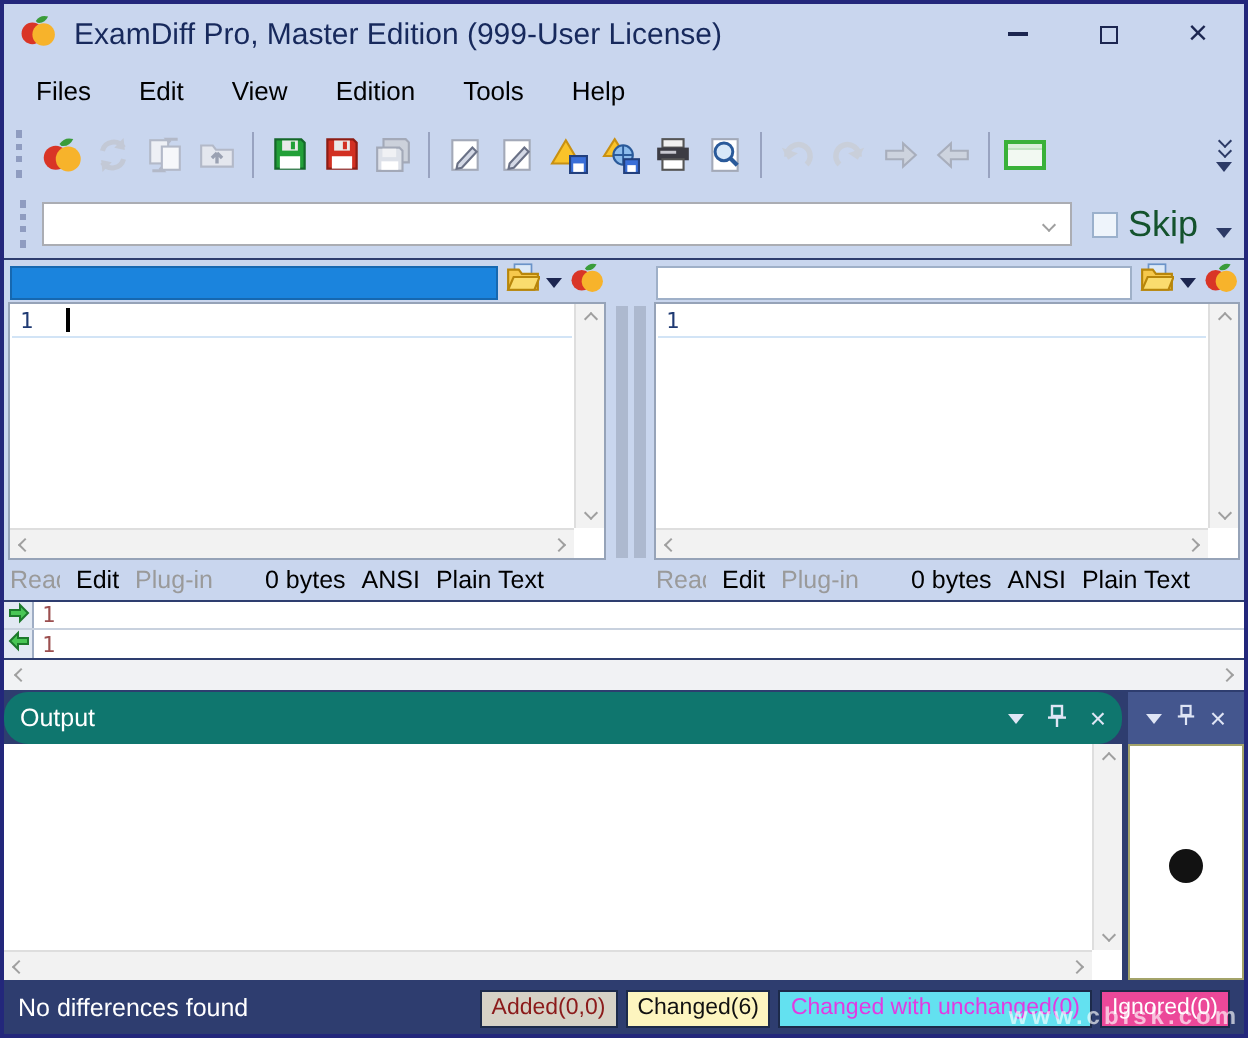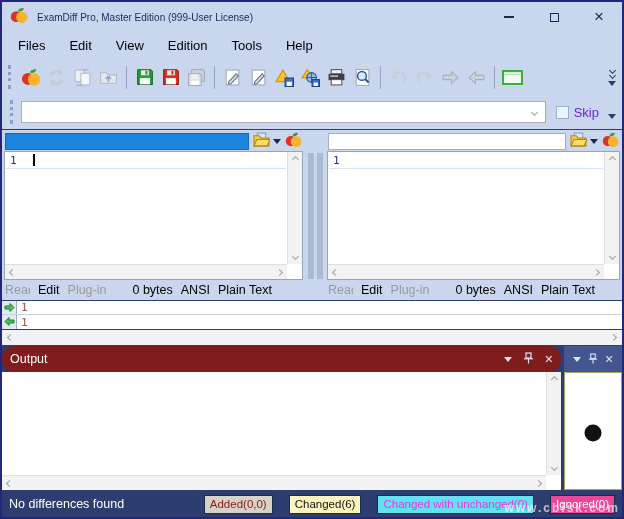--- a/index.html
+++ b/index.html
@@ -1,21 +1,21 @@
 <!DOCTYPE html>
 <html><head>
 <meta charset="utf-8">
 <style>
   html,body{margin:0;padding:0;background:#eaeaea;font-family:"Liberation Sans",sans-serif;}
   *{box-sizing:border-box;}
   .window{width:624px;height:519px;border:2px solid #23277b;background:#c9d6ee;display:flex;flex-direction:column;position:relative;overflow:hidden;}
 
   
   .titlebar{height:30px;display:flex;align-items:center;padding:0 8px;gap:9px;flex:none;}
-  .title{color:#17295c;font-size:10px;white-space:nowrap;}
+  .title{color:#17295c;font-size:15px;white-space:nowrap;}
   .win-controls{margin-left:auto;display:flex;gap:31px;align-items:center;padding-right:8px;}
   .wc{width:14px;height:14px;display:flex;align-items:center;justify-content:center;cursor:default;color:#1c2650;}
   .wc .dash{width:10px;height:2px;background:#1c2650;}
   .wc .box{width:9px;height:9px;border:1.5px solid #1c2650;}
   .wc.close{font-size:17px;line-height:14px;}
 
   
   .menubar{height:27px;display:flex;align-items:center;padding-left:4px;flex:none;}
   .menu-item{padding:2px 12px;font-size:13px;color:#000;cursor:default;}
 
@@ -33,21 +33,21 @@
   .chev.left{transform:rotate(-135deg);}
   .chev.right{transform:rotate(45deg);}
   .chev.navy{border-color:#2c3a66;width:5px;height:5px;}
   .tri-down{width:0;height:0;border-left:4px solid transparent;border-right:4px solid transparent;border-top:5px solid #2c3a66;}
 
   .toolbar2{height:34px;display:flex;align-items:center;padding:2px 6px;flex:none;}
   .combo{flex:1;height:22px;background:#fff;border:1px solid #abadb3;display:flex;align-items:center;margin:0 10px 0 2px;}
   .combo input{flex:1;border:none;outline:none;height:18px;font-size:12px;padding:0 4px;background:transparent;}
   .combo .combo-btn{width:20px;height:100%;display:flex;align-items:center;justify-content:center;}
   .checkbox{width:13px;height:13px;background:#eef4fb;border:1px solid #9ab0cc;margin-right:5px;flex:none;}
-  .skip-label{font-size:13px;color:#6d28d9;margin-right:9px;}
+  .skip-label{font-size:18px;color:#14532d;margin-right:9px;}
 
   
   .dock{flex:1;background:#2e3d6f;display:flex;flex-direction:column;row-gap:1px;padding-top:1px;min-height:0;}
 
   
   .panes{height:170px;display:flex;background:#c9d6ee;flex:none;}
   .pane{display:flex;flex-direction:column;padding:0 2px;}
   .pane.left{width:303px;flex:none;}
   .pane.right{flex:1;min-width:0;}
   .pane-header{height:21px;display:flex;align-items:center;gap:4px;padding:2px 1px 1px 1px;flex:none;}
@@ -76,36 +76,36 @@
   .lv-row:last-child{border-bottom:none;}
   .lv-marker{width:15px;height:100%;background:#e2e9f3;border-right:1px solid #9fadc4;display:flex;align-items:center;justify-content:center;flex:none;}
   .lv-text{font-family:"DejaVu Sans Mono","Liberation Mono",monospace;font-size:11px;color:#9b4f4f;padding-left:4px;}
 
   
   .hscroll-full{height:15px;background:#f1f2f4;display:flex;justify-content:space-between;align-items:center;padding:0 6px;flex:none;}
 
   
   .outputrow{flex:1;display:flex;column-gap:3px;min-height:0;background:#2e3d6f;}
   .output-panel{flex:1;display:flex;flex-direction:column;min-width:0;}
-  .op-head{height:26px;background:#7f1d1d;display:flex;align-items:center;color:#fff;padding:0 8px;font-size:12.5px;flex:none;border-radius:12px;}
+  .op-head{height:26px;background:#0f766e;display:flex;align-items:center;color:#fff;padding:0 8px;font-size:12.5px;flex:none;border-radius:12px;}
   .op-icons{margin-left:auto;display:flex;gap:11px;align-items:center;color:#dfe5f5;}
   .op-tri{width:0;height:0;border-left:4px solid transparent;border-right:4px solid transparent;border-top:5px solid #dfe5f5;}
   .op-x{font-size:14px;line-height:12px;color:#dfe5f5;}
   .op-body{flex:1;position:relative;background:#fff;min-height:0;}
   .op-vscroll{position:absolute;top:0;right:0;bottom:15px;width:15px;background:#f2f2f2;border-left:1px solid #dedede;display:flex;flex-direction:column;justify-content:space-between;align-items:center;padding:5px 0;}
   .op-hscroll{position:absolute;left:0;right:15px;bottom:0;height:15px;background:#f2f2f2;border-top:1px solid #dedede;display:flex;justify-content:space-between;align-items:center;padding:0 5px;}
   .mini-panel{width:58px;flex:none;display:flex;flex-direction:column;}
   .mini-head{height:26px;background:#44568e;display:flex;align-items:center;justify-content:center;gap:7px;color:#dfe5f5;flex:none;}
   .mini-body{flex:1;background:#fff;border:1px solid #a3a36a;position:relative;min-height:0;}
   .dot{position:absolute;left:50%;top:52%;width:17px;height:17px;border-radius:50%;background:#121212;transform:translate(-50%,-50%);}
 
   
   .statusbar{height:26px;background:#2e3d6f;display:flex;align-items:center;padding:0 7px;color:#fff;font-size:12.5px;position:relative;flex:none;}
   .badges{margin-left:auto;display:flex;gap:4px;align-items:center;}
-  .badge{font-size:11.5px;padding:2px 5px;border:1px solid #1c2a4a;white-space:nowrap;line-height:13px;margin-left:12px;}
+  .badge{font-size:11.5px;padding:2px 5px;border:1px solid #1c2a4a;white-space:nowrap;line-height:13px;}
   .watermark{position:absolute;right:2px;bottom:2px;font-size:12px;font-weight:bold;letter-spacing:2px;color:rgba(255,255,255,0.65);pointer-events:none;}
 </style>
 </head>
 <body>
 
 <div class="window">
 
   <div class="titlebar">
     <span>
       <svg width="18" height="18" viewBox="0 0 16 16">

